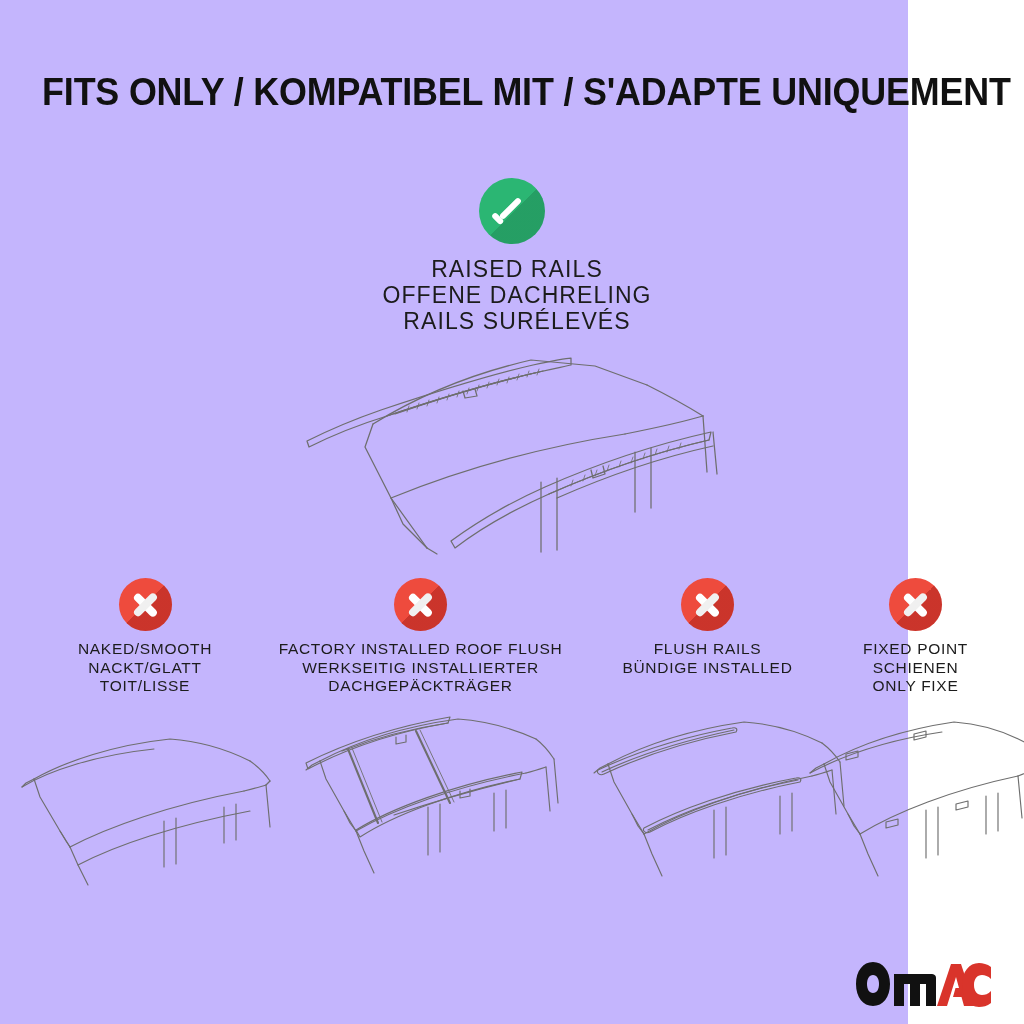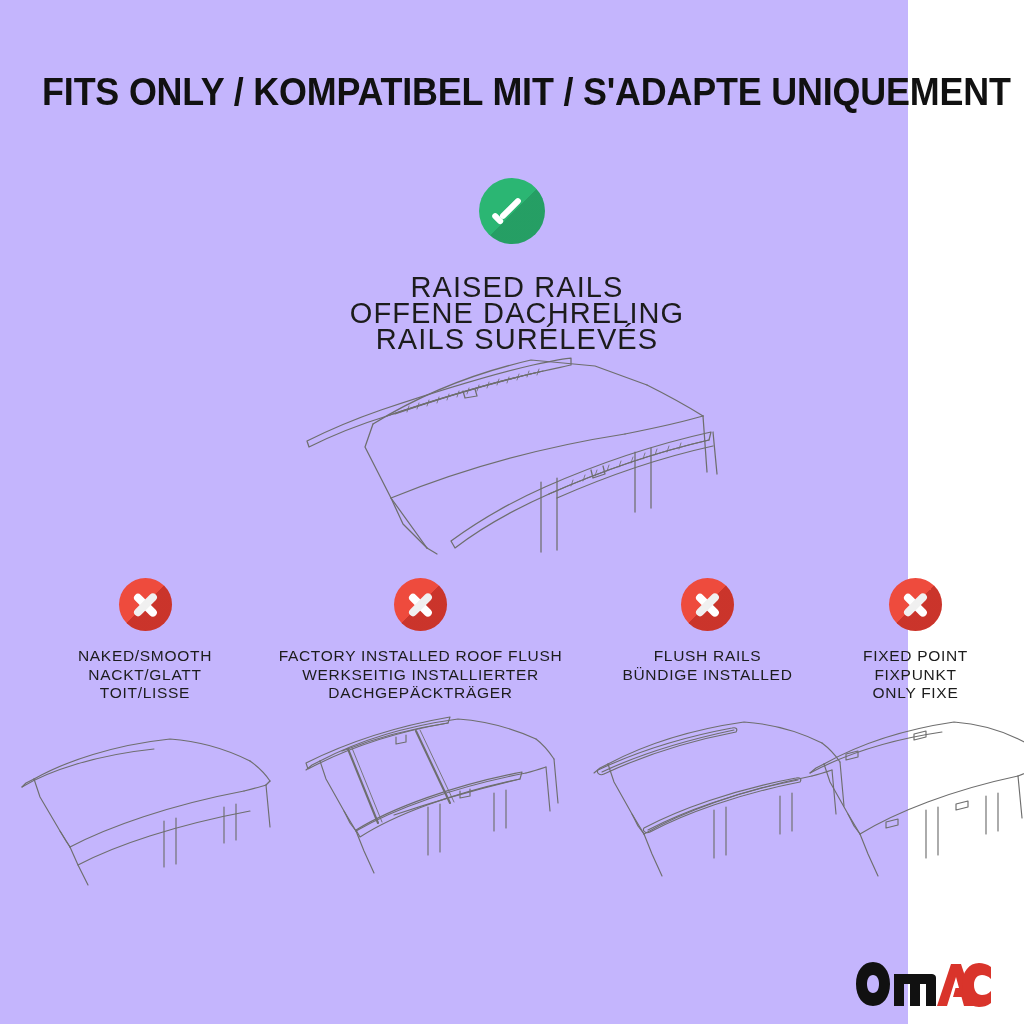--- a/index.html
+++ b/index.html
@@ -81,22 +81,22 @@
   .xmark .x1{transform:rotate(45deg);}
   .xmark .x2{transform:rotate(-45deg);background:#f0f0f0;}
 
   
   .main-block{
     position:absolute;left:0;top:178px;width:1024px;text-align:center;
   }
   .main-badge-wrap{display:flex;justify-content:center;}
   .main-badge{width:66px;height:66px;}
   .main-caption{
-    margin-top:30px;
-    font-size:29px;
+    margin-top:12px;
+    font-size:23px;
     line-height:26px;
     letter-spacing:1.1px;
     color:#1c1c1c;
     font-weight:400;
     padding-left:10px;
   }
   .main-caption div{white-space:nowrap;}
 
   .main-art{
     position:absolute;left:295px;top:352px;width:440px;height:205px;
@@ -104,21 +104,21 @@
 
   
   .cols{
     position:absolute;left:0;top:578px;width:1024px;height:140px;
   }
   .col{
     position:absolute;top:0;text-align:center;
   }
   .col-badge{width:53px;height:53px;margin:0 auto;}
   .col-caption{
-    margin-top:16px;
+    margin-top:9px;
     font-size:15.5px;
     line-height:18.5px;
     letter-spacing:0.7px;
     color:#1c1c1c;
     font-weight:400;
   }
   .col-caption div{white-space:nowrap;}
 
   .c0{left:20px;width:250px;}
   .c1c{left:268px;width:305px;}
@@ -272,21 +272,21 @@
     <div class="col c3c">
       <span class="badge badge-no col-badge">
         <span class="sh"></span>
         <span class="xmark">
             <i class="x1"></i>
             <i class="x2"></i>
           </span>
       </span>
       <div class="col-caption">
         <div>FIXED POINT</div>
-        <div>FIXPUNKT</div>
+        <div>SCHIENEN</div>
         <div>ONLY FIXE</div>
       </div>
     </div>
   </div>
 
   <div class="col-art a0">
     <svg viewBox="0 0 275 160" width="275" height="160" fill="none" stroke="#6e6e6e" stroke-width="1.15" stroke-linecap="round" stroke-linejoin="round">
       <path d="M30 44 C62 26 110 10 166 4 C196 6 222 14 246 26"></path>
       <path d="M30 44 L22 48 L18 52"></path>
       <path d="M18 52 C44 36 92 20 150 14"></path>

